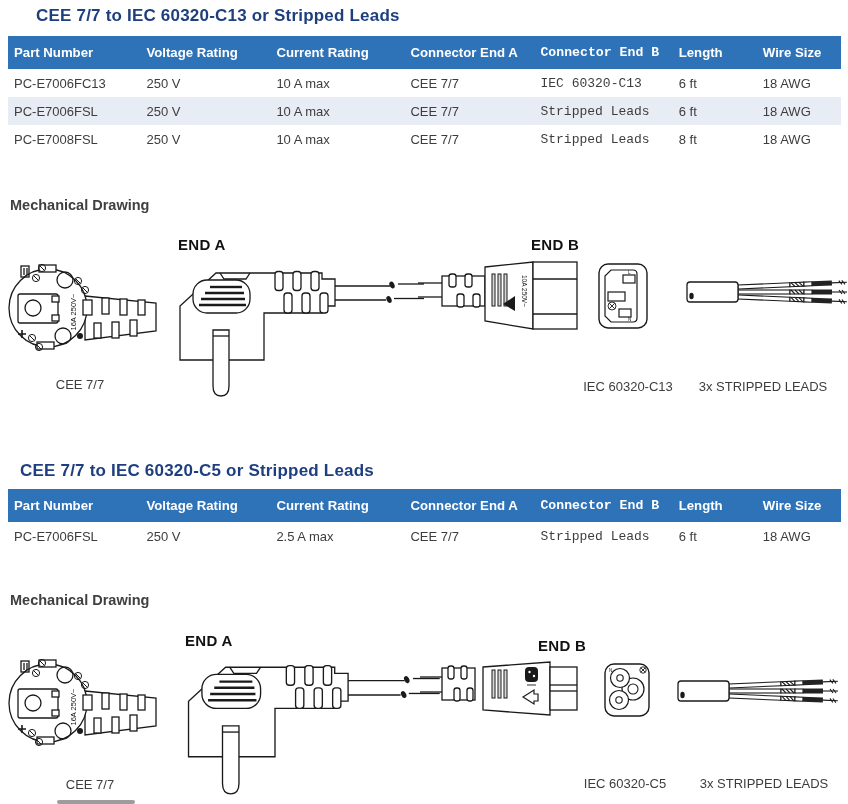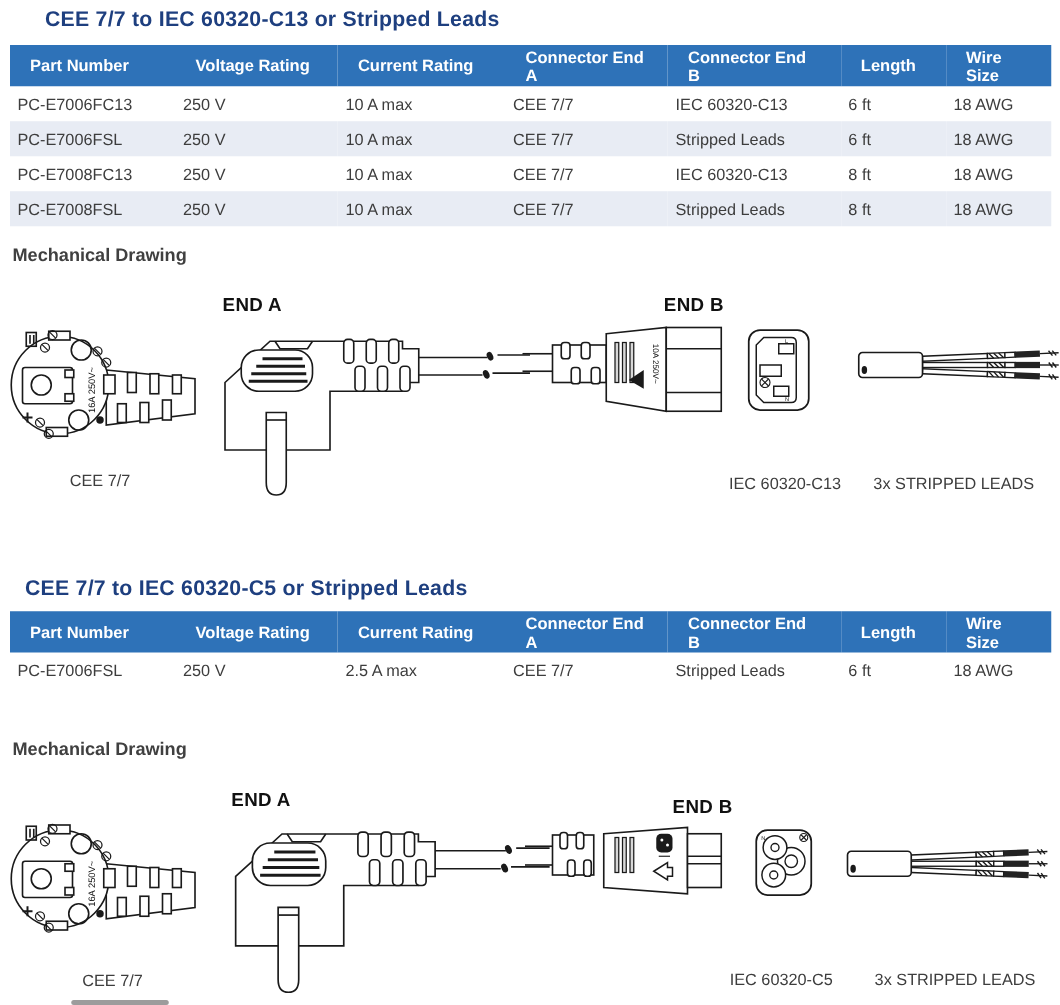--- a/index.html
+++ b/index.html
@@ -7,31 +7,31 @@
   body {
     width:848px; height:804px; position:relative; overflow:hidden;
     font-family:"Liberation Sans", sans-serif;
   }
   .abs { position:absolute; }
   .sec-title { font-size:17px; font-weight:700; color:#1e3f7f; letter-spacing:.2px; }
   .mech-head { font-size:14.5px; font-weight:700; color:#404040; }
   table.spec { border-collapse:collapse; width:833px; table-layout:fixed; }
   table.spec th {
     background:#2e72b8; color:#ffffff; font-size:13.2px; font-weight:700;
-    text-align:left; height:33px; padding:0 16px; vertical-align:middle;
+    text-align:left; height:33px; padding:0 6px; vertical-align:middle;
   }
   table.spec td {
     font-size:13px; color:#3d3d3d; height:28px; padding:0 6px; vertical-align:middle;margin-left:24px;
   }
   table.spec tbody tr:nth-child(even) { background:#e8ecf4; }
   table.spec th:nth-child(1), table.spec td:nth-child(1) { width:15.9%; }
   table.spec th:nth-child(2), table.spec td:nth-child(2) { width:15.6%; }
   table.spec th:nth-child(3), table.spec td:nth-child(3) { width:16.1%; }
   table.spec th:nth-child(4), table.spec td:nth-child(4) { width:15.6%; }
-  table.spec th:nth-child(5), table.spec td:nth-child(5) { width:16.6%; }
+  table.spec th:nth-child(5), table.spec td:nth-child(5) { width:16.6%;font-family:Liberation Mono, monospace; }
   table.spec th:nth-child(6), table.spec td:nth-child(6) { width:10.1%; }
   table.spec th:nth-child(7), table.spec td:nth-child(7) { width:10.1%; }
   .end-label { font-size:15px; font-weight:700; color:#111111; letter-spacing:.3px; }
   .cap { font-size:13px; color:#3d3d3d; text-align:center; }
   svg { overflow:visible; display:block; }
   svg text { font-family:"Liberation Sans", sans-serif; fill:#111111; }
 </style>
 </head>
 <body>
 
@@ -157,29 +157,20 @@
         <tr>
           <td>PC-E7006FSL</td>
           <td>250 V</td>
           <td>10 A max</td>
           <td>CEE 7/7</td>
           <td>Stripped Leads</td>
           <td>6 ft</td>
           <td>18 AWG</td>
         </tr>
         <tr>
-          <td>PC-E7008FC13</td>
-          <td>250 V</td>
-          <td>10 A max</td>
-          <td>CEE 7/7</td>
-          <td>IEC 60320-C13</td>
-          <td>8 ft</td>
-          <td>18 AWG</td>
-        </tr>
-        <tr>
           <td>PC-E7008FSL</td>
           <td>250 V</td>
           <td>10 A max</td>
           <td>CEE 7/7</td>
           <td>Stripped Leads</td>
           <td>8 ft</td>
           <td>18 AWG</td>
         </tr>
       </tbody>
   </table>

